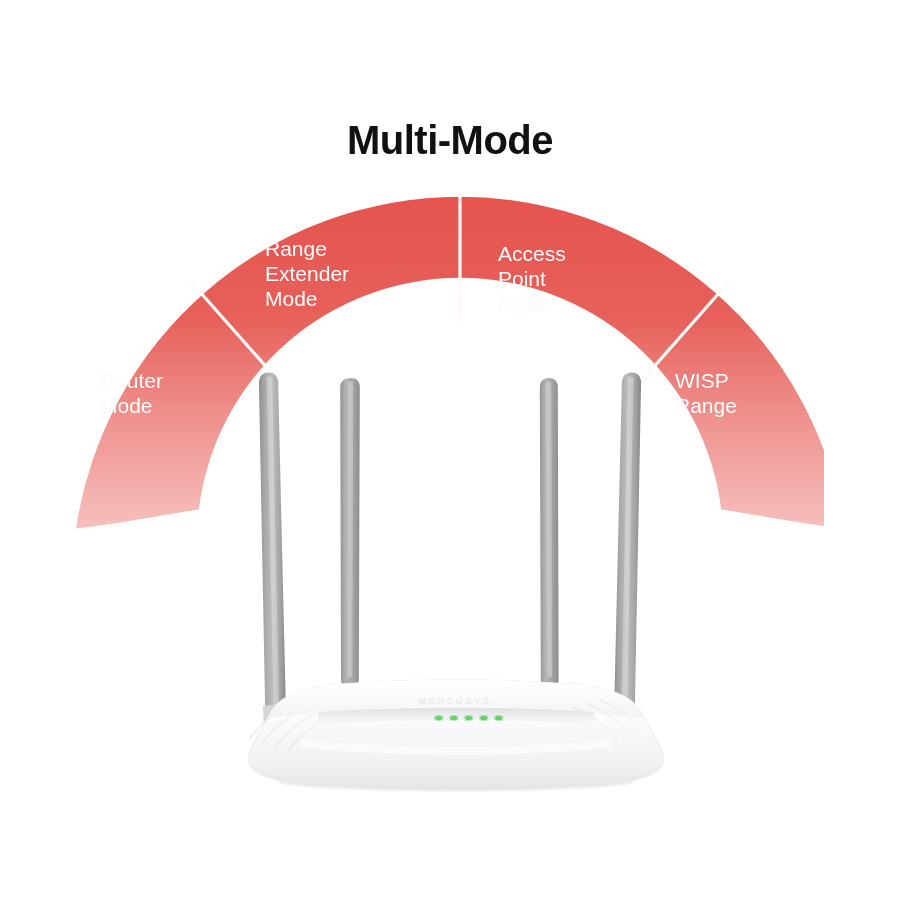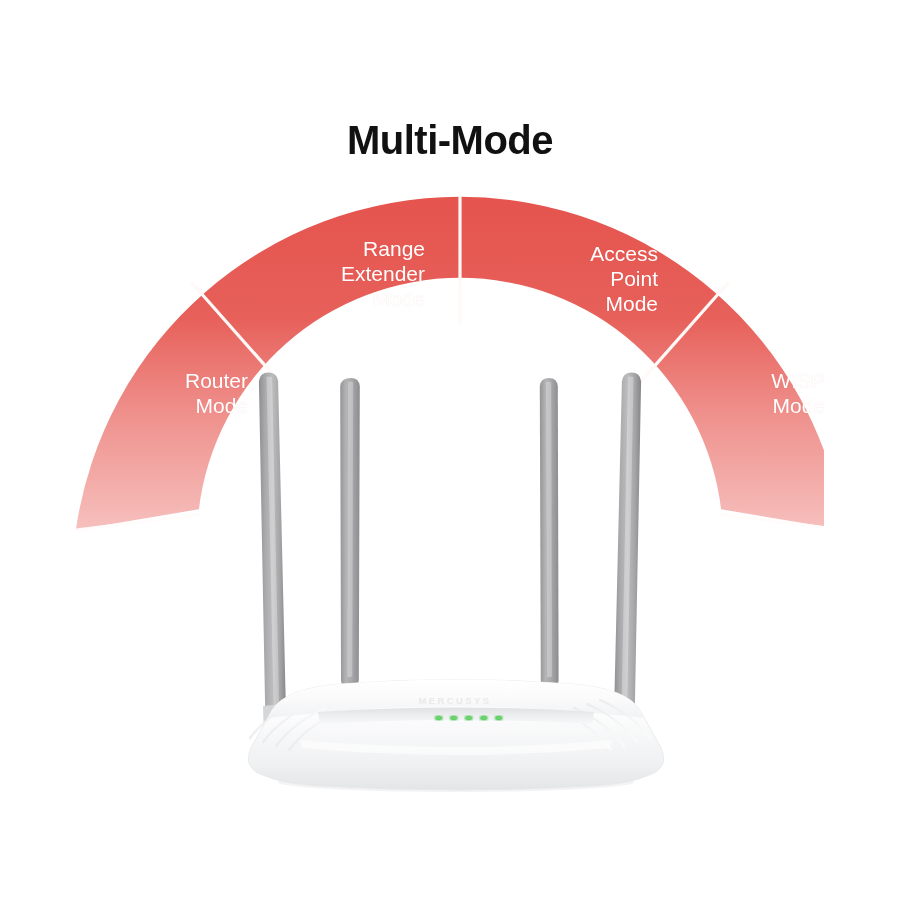--- a/index.html
+++ b/index.html
@@ -39,27 +39,27 @@
     left: 0;
     top: 0;
     width: 900px;
     height: 900px;
   }
   .arc-label {
     position: absolute;
     color: #ffffff;
     font-size: 21px;
     line-height: 25px;
-    text-align: right;
+    text-align: left;
     font-family: "Liberation Sans", sans-serif;
     white-space: pre-line;
     pointer-events: none;
     text-shadow: 0 0 1px rgba(200,60,55,0.18);
   }
-  #label-router       { left: 108px; top: 368px; width: 140px; }
+  #label-router       { left: 100px; top: 368px; width: 140px; }
   #label-range        { left: 265px; top: 236px; width: 160px; }
   #label-access       { left: 498px; top: 241px; width: 160px; }
   #label-wisp         { left: 675px; top: 368px; width: 150px; }
 
   
   #router-device {
     position: absolute;
     left: 0;
     top: 0;
     width: 900px;
@@ -170,21 +170,21 @@
 
   <div class="arc-label" id="label-router">Router
 Mode</div>
   <div class="arc-label" id="label-range">Range
 Extender
 Mode</div>
   <div class="arc-label" id="label-access">Access
 Point
 Mode</div>
   <div class="arc-label" id="label-wisp">WISP
-Mode</div>
+Range</div>
 
   <svg id="router-device" viewBox="0 0 900 900" xmlns="http://www.w3.org/2000/svg">
 
     <g>
 
       <g>
         <path fill="url(#antGrad)" d="M 268.5 372.5
                  q 8.5 0 9.6 8.8
                  l 8.2 345.0
                  q 0.2 8.0 -10.2 8.0

